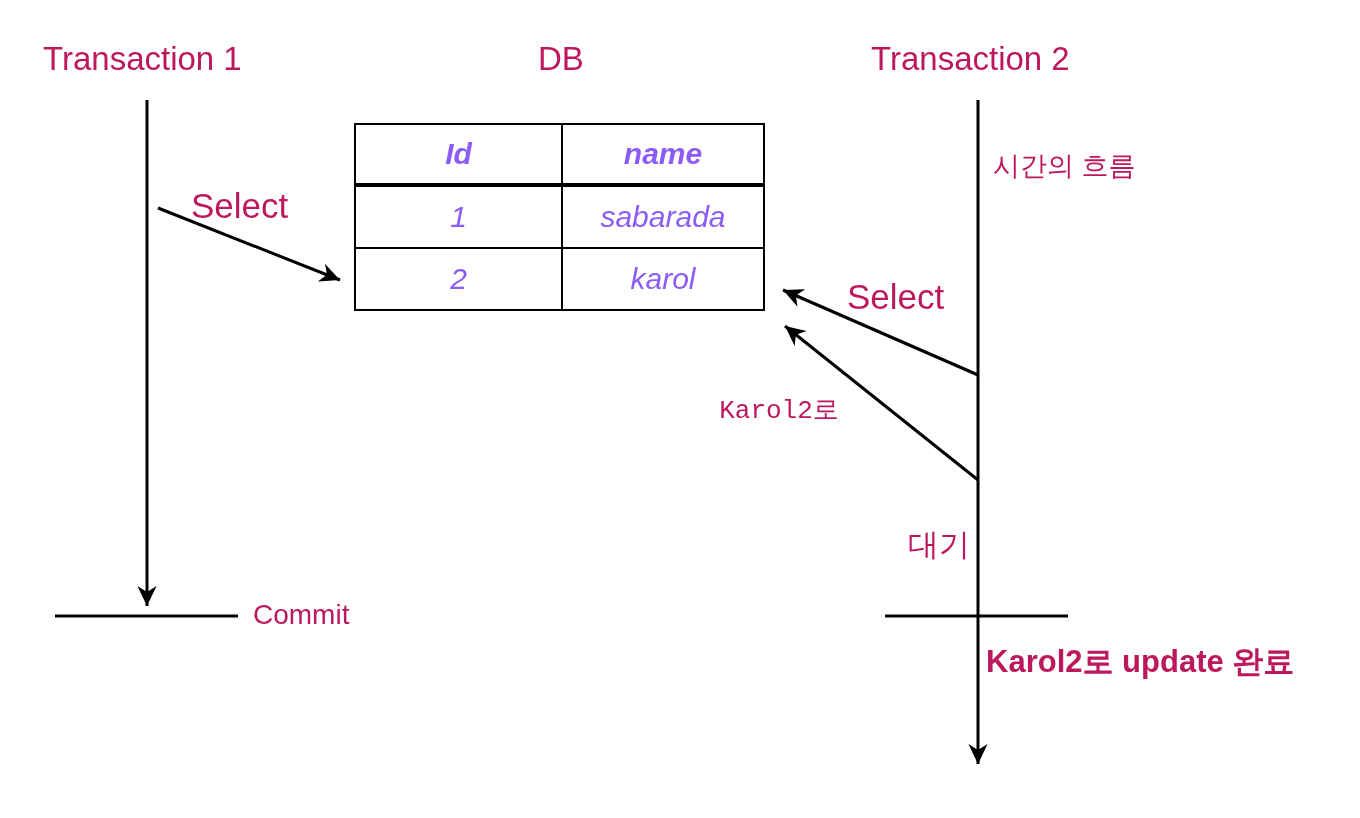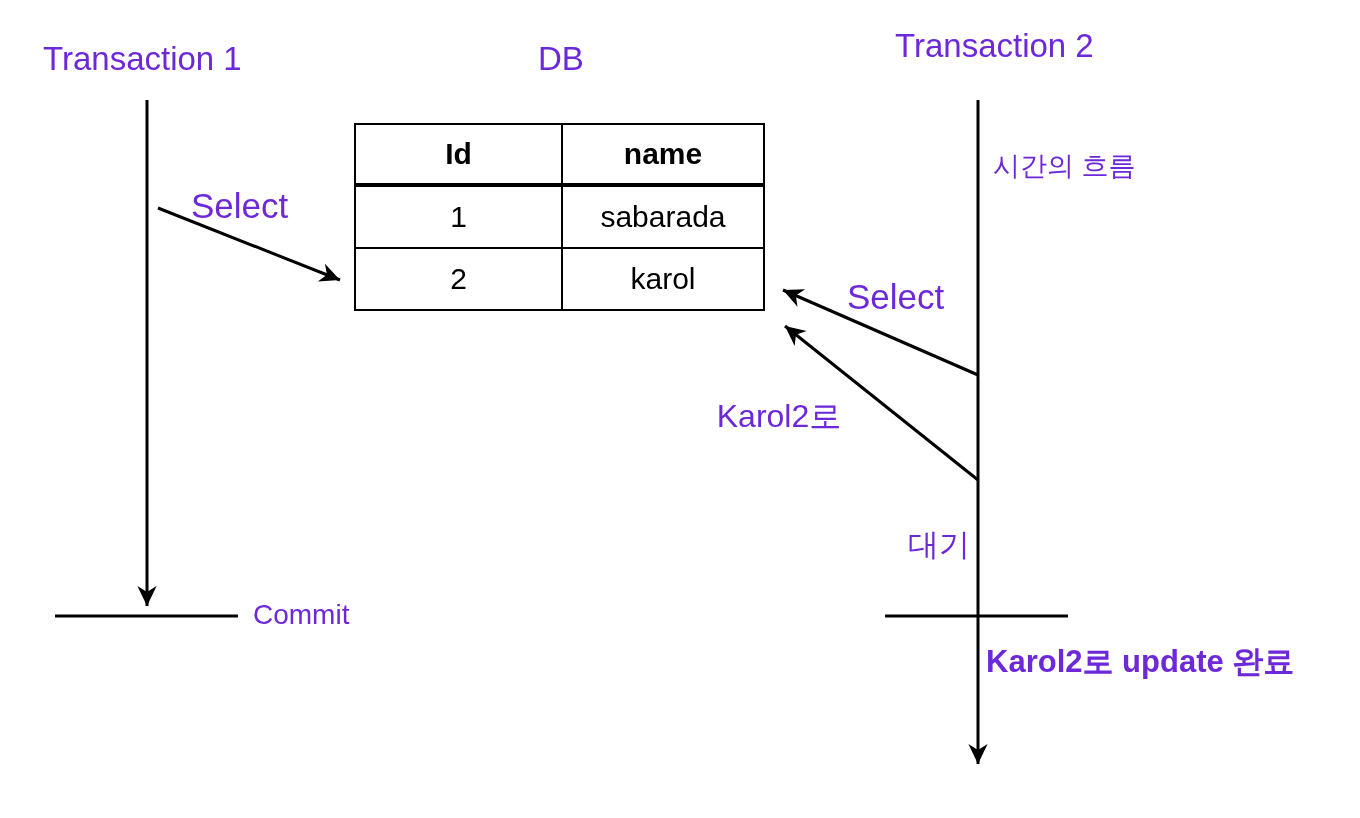--- a/index.html
+++ b/index.html
@@ -17,34 +17,35 @@
   }
   .lines-layer {
     position: absolute;
     left: 0;
     top: 0;
     width: 1360px;
     height: 818px;
   }
   .lbl {
     position: absolute;
-    color: #6d28d9;
+    color: #be185d;
     white-space: nowrap;
     line-height: 1.15;
   }
   .lbl-title   { font-size: 33px; }
   .lbl-select  { font-size: 35px; }
   .lbl-korean  { font-size: 27px; }
   .lbl-commit  { font-size: 28px; }
   .lbl-update-req {
-    font-size: 32px;
+    font-size: 26px;
     text-align: center;
     width: 244px;
     white-space: normal;
     line-height: 1.5;
+    font-family: Liberation Mono, monospace;
   }
   .lbl-wait {
     font-size: 31px;
     width: 80px;
     text-align: right;
   }
   .lbl-update-done { font-size: 31px; font-weight: bold; }
 
   table.db-table {
     position: absolute;
@@ -52,22 +53,23 @@
     top: 123px;
     border-collapse: collapse;
     table-layout: fixed;
     background: #ffffff;
   }
   table.db-table td, table.db-table th {
     border: 2px solid #000000;
     text-align: center;
     vertical-align: middle;
     font-size: 30px;
-    color: #000000;
+    color: #8b5cf6;
     padding: 0;
+    font-style: italic;
   }
   table.db-table th {
     font-weight: bold;
     height: 58px;
     border-bottom: 4px solid #000000;
   }
   table.db-table td { height: 60px; }
   .col-id   { width: 205px; }
   .col-name { width: 200px; }
 </style>
@@ -93,21 +95,21 @@
 
     <path d="M158,208 L340,280" stroke="#000000" stroke-width="3" fill="none" marker-end="url(#arrowhead)"></path>
 
     <path d="M978,375 L783,290" stroke="#000000" stroke-width="3" fill="none" marker-end="url(#arrowhead)"></path>
 
     <path d="M978,480 L785,326" stroke="#000000" stroke-width="3" fill="none" marker-end="url(#arrowhead)"></path>
   </svg>
 
   <div class="lbl lbl-title" style="left:43px; top:40px;">Transaction 1</div>
   <div class="lbl lbl-title" style="left:538px; top:40px;">DB</div>
-  <div class="lbl lbl-title" style="left:871px; top:27px;margin-left:24px;">Transaction 2</div>
+  <div class="lbl lbl-title" style="left:871px; top:40px;">Transaction 2</div>
 
   <div class="lbl lbl-korean" style="left:993px; top:103px;margin-top:48px;">시간의 흐름</div>
 
   <div class="lbl lbl-select" style="left:191px; top:186px;">Select</div>
   <div class="lbl lbl-select" style="left:847px; top:277px;">Select</div>
 
   <div class="lbl lbl-update-req" style="left:657px; top:392px;">
     <div>Karol2로</div>
   </div>
 

